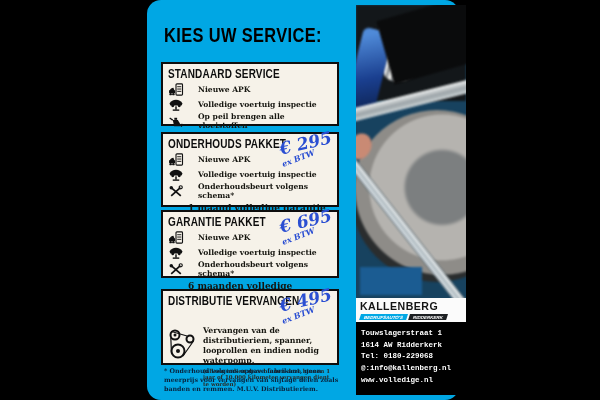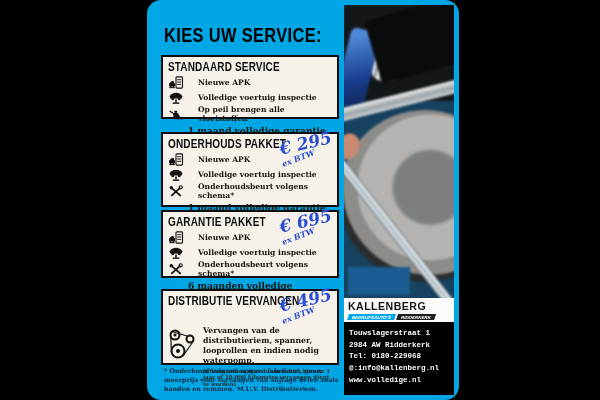--- a/index.html
+++ b/index.html
@@ -6,21 +6,21 @@
   .stage{position:relative;width:600px;height:400px;background:#000;overflow:hidden;
          font-family:"DejaVu Serif",serif;-webkit-font-smoothing:antialiased;}
   .flyer{position:absolute;left:147px;top:0;width:312px;height:400px;background:#00a7e4;border-radius:14px;}
 
   .title{position:absolute;left:17px;top:23px;margin:0;font-family:"Liberation Sans",sans-serif;
          font-weight:bold;font-size:21px;color:#000;letter-spacing:.5px;white-space:nowrap;
          transform:scaleX(.78);transform-origin:left center;}
 
   .card{position:absolute;left:14px;width:178px;background:#f6f2e9;border:2px solid #0d0d0d;
         box-sizing:border-box;padding:3px 5px;}
-  .card-1{top:55px;height:64px;}
+  .card-1{top:62px;height:64px;}
   .card-2{top:132px;height:75px;}
   .card-3{top:210px;height:68px;}
   .card-4{top:289px;height:76px;}
   .card h2{margin:0 0 2px 0;font-family:"Liberation Sans",sans-serif;font-weight:bold;
         font-size:12.5px;color:#0d0d0d;white-space:nowrap;transform:scaleX(.8);
         transform-origin:left center;letter-spacing:.2px;}
   .row{display:flex;align-items:center;gap:14px;margin:1.5px 0;}
   .ic{width:16px;flex:none;display:flex;justify-content:center;}
   .tx{font-size:7.6px;font-weight:bold;color:#15150f;}
   .card-footer{margin:3px 0 0 20px;font-size:9px;font-weight:bold;color:#15150f;}
@@ -32,21 +32,21 @@
 
   .belt-row{display:flex;align-items:flex-start;gap:5px;margin-top:18px;}
   .belt-ic{width:30px;flex:none;margin-top:2px;}
   .belt-text{font-size:7.8px;font-weight:bold;line-height:1.3;color:#15150f;width:128px;}
   .small-print{font-size:5.5px;font-weight:bold;line-height:1.25;color:#2a2a24;margin:1px 0 0 35px;width:128px;}
 
   .footnote{position:absolute;left:17px;top:367px;width:180px;font-size:6.3px;font-weight:bold;
             color:#07233d;line-height:1.4;}
 
   
-  .photo-col{position:absolute;left:197px;top:5px;width:110px;height:390px;display:flex;
+  .photo-col{position:absolute;left:209px;top:5px;width:110px;height:390px;display:flex;
              flex-direction:column;background:#000;}
   .photo{position:relative;height:293px;overflow:hidden;background:#17425f;}
   .photo > div{filter:blur(1px);}
   .ph-top{position:absolute;left:0;top:0;right:0;height:96px;background:#13171a;}
   .ph-spring{position:absolute;left:24px;top:16px;width:34px;height:60px;border-radius:14px;
              background:repeating-linear-gradient(115deg,#e9e9e7 0 4px,#8d9296 4px 7px);
              transform:rotate(-6deg);}
   .ph-blue-part{position:absolute;left:-2px;top:24px;width:30px;height:82px;border-radius:6px;
              background:linear-gradient(155deg,#4f8ad8 10%,#1a3f8f 60%,#0d2250);transform:rotate(14deg);}
   .ph-overhang{position:absolute;left:16px;top:-14px;width:110px;height:66px;background:#0a0b0c;
@@ -253,21 +253,21 @@
       </div>
       <div class="logo-block">
         <div class="brand-name">KALLENBERG</div>
         <div class="badges">
           <span class="badge badge-left">BEDRIJFSAUTO'S</span>
           <span class="badge badge-right">RIDDERKERK</span>
         </div>
       </div>
       <div class="contact">
         <div>Touwslagerstraat 1</div>
-        <div>2984 AW Ridderkerk</div>
+        <div>1614 AW Ridderkerk</div>
         <div>Tel: 0180-229068</div>
         <div>@:info@kallenberg.nl</div>
         <div>www.volledige.nl</div>
       </div>
     </div>
 
   </div>
 </div>
 
 </body></html>

